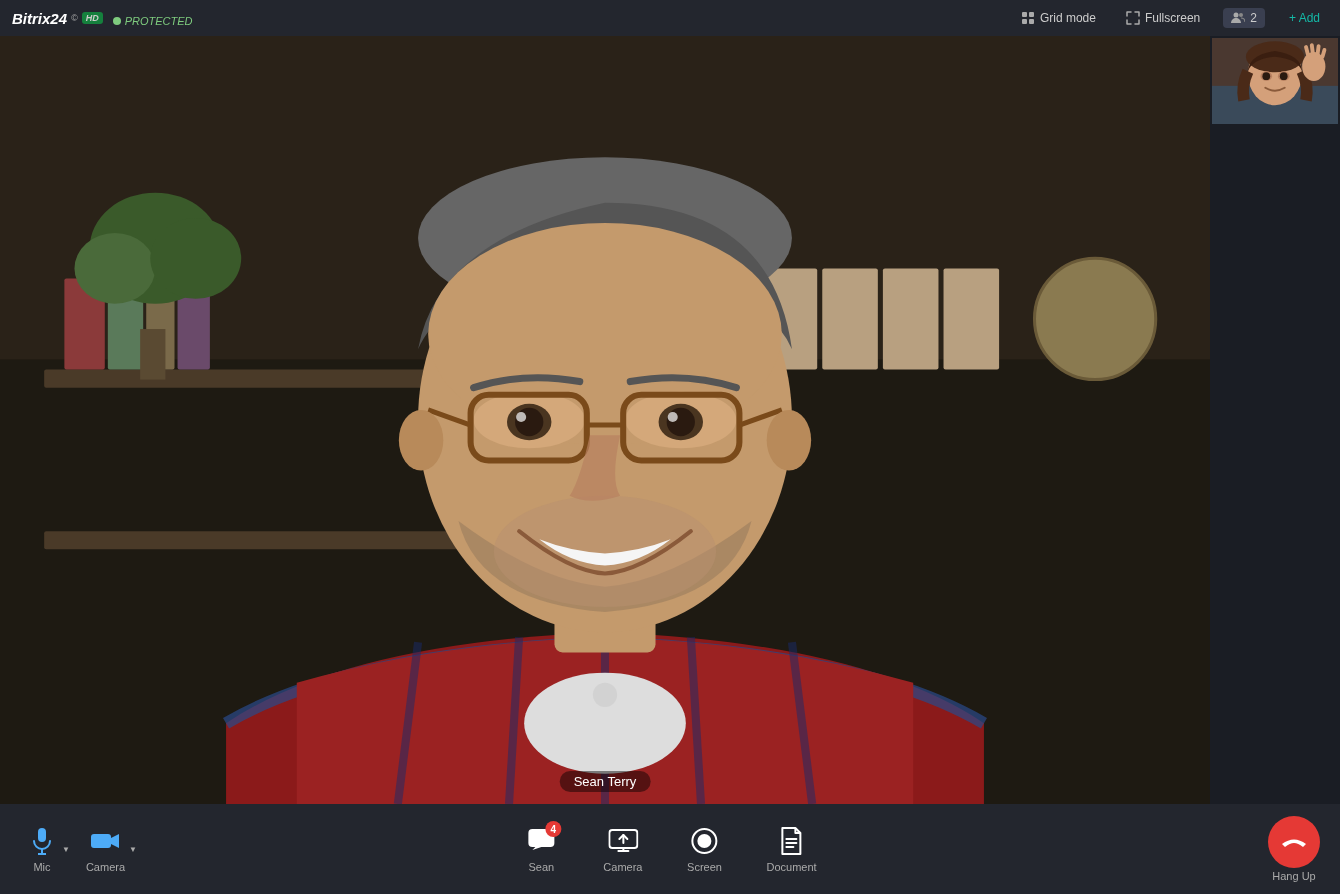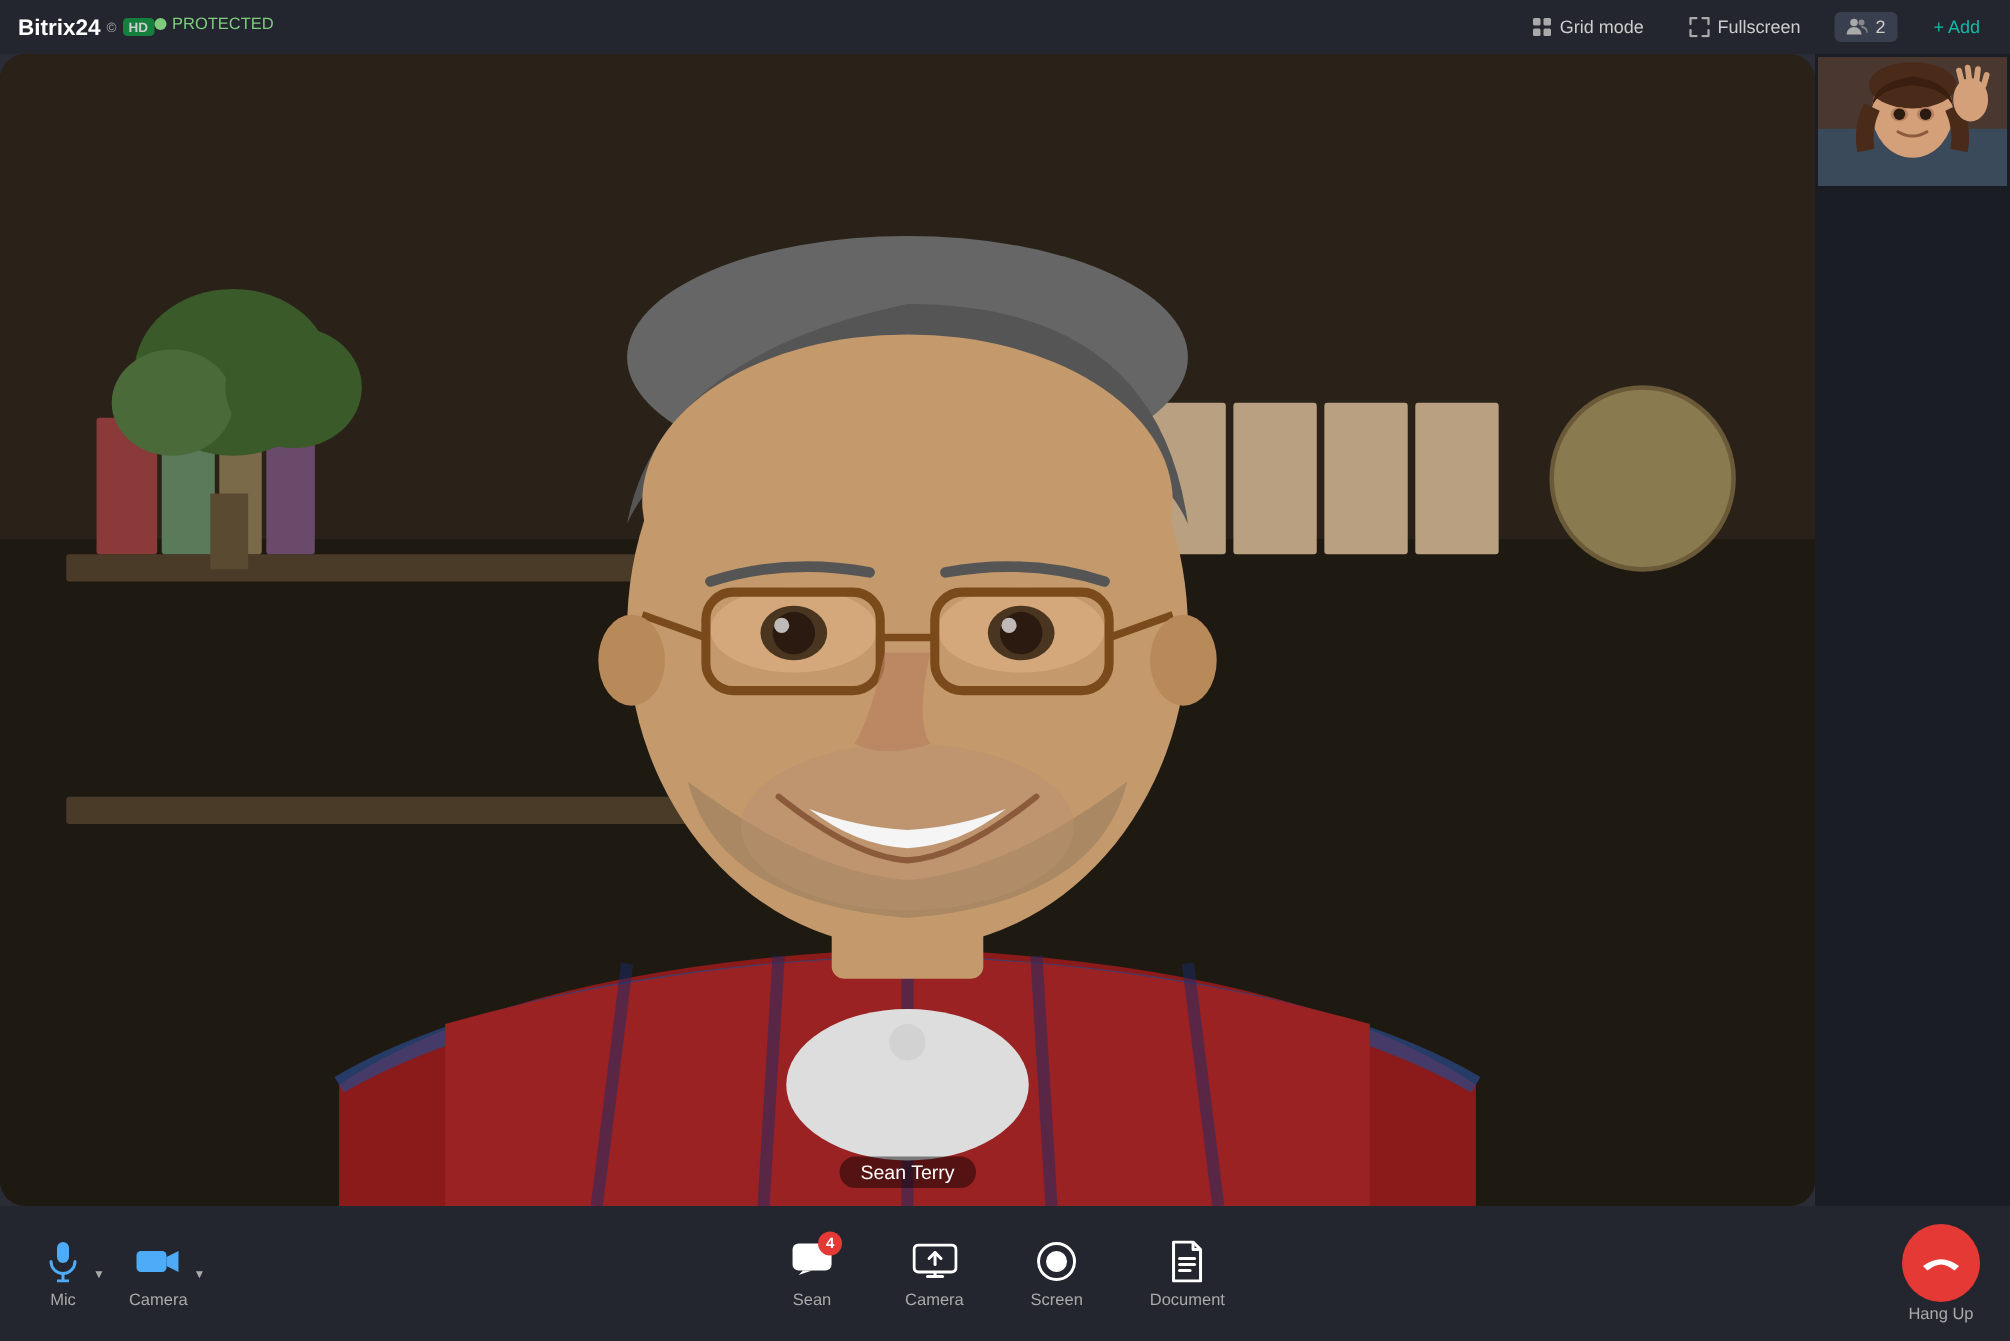--- a/index.html
+++ b/index.html
@@ -19,21 +19,23 @@
       height: 36px;
       background: #23262e;
       display: flex;
       align-items: center;
       justify-content: space-between;
       padding: 0 12px;
       z-index: 10;
     }
     #topbar-left {
       display: flex;
-      align-items: flex-start;
+      align-items: flex-end;
+      gap: 10px;
+      font-style: italic;
     }
     #logo-area {
       display: flex;
       align-items: center;
       gap: 4px;
     }
     #logo-text {
       font-size: 15px;
       font-weight: 700;
       color: #fff;
@@ -119,21 +121,20 @@
       justify-content: center;
     }
 
     #main-video-bg {
       width: 100%;
       height: 100%;
       background: 
         radial-gradient(ellipse at 60% 40%, #5a4a3a 0%, #3d3028 30%, #1a1510 100%);
       position: relative;
       overflow: hidden;
-      border-radius: 17px;
     }
 
     
     #scene-svg {
       position: absolute;
       top: 0; left: 0; width: 100%; height: 100%;
     }
 
     #name-label {
       position: absolute;

